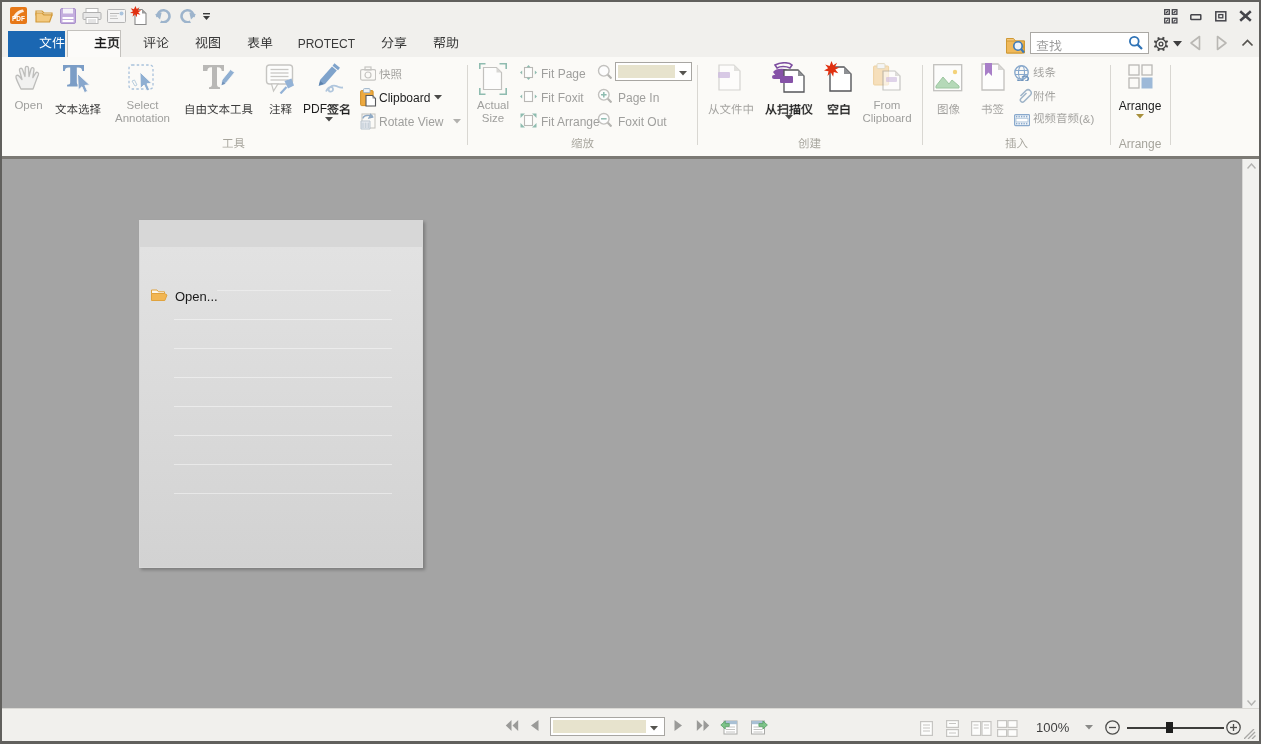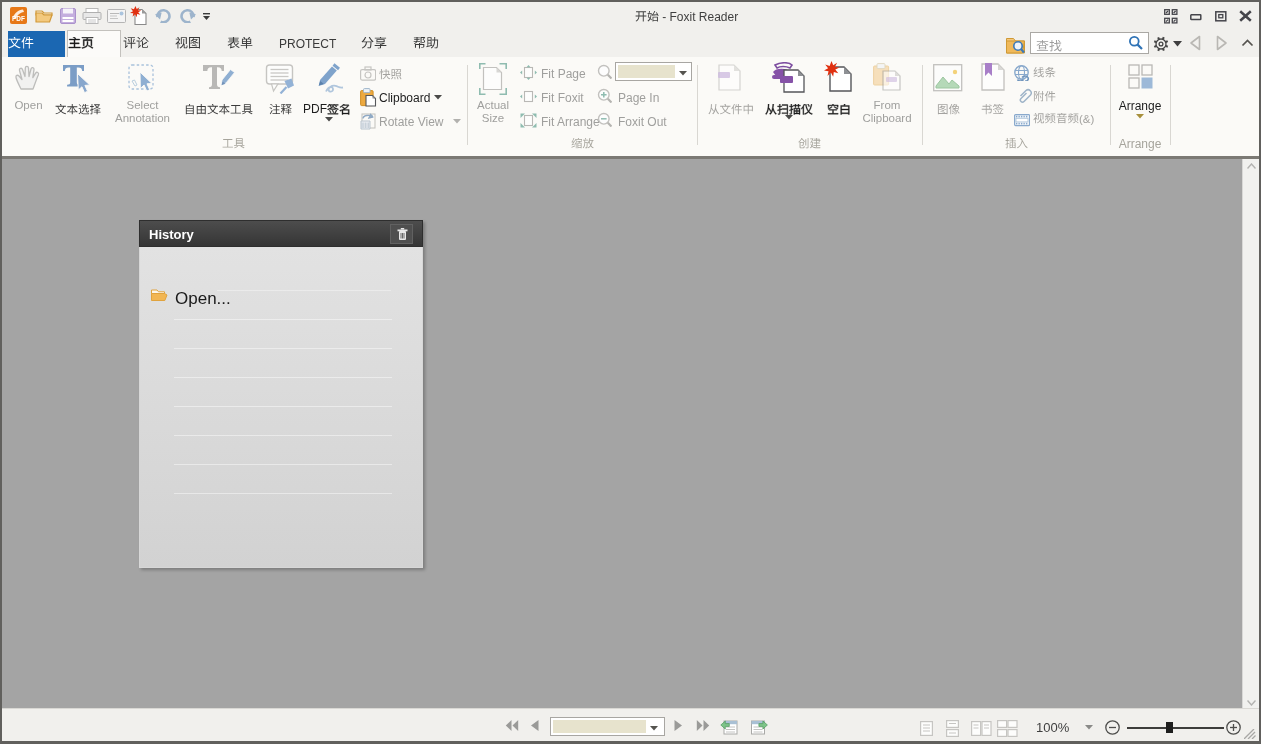--- a/index.html
+++ b/index.html
@@ -2,21 +2,21 @@
 <html><head><meta charset="utf-8"><style>
 *{margin:0;padding:0;box-sizing:border-box}
 html,body{width:1261px;height:744px;overflow:hidden}
 body{font-family:"Liberation Sans",sans-serif;position:relative;background:#f1f0ed}
 .abs{position:absolute}
 svg.zh{display:inline-block;vertical-align:-0.18em}
 #win{position:absolute;left:0;top:0;width:1261px;height:744px;background:#f1f0ed}.edge{position:absolute;background:#61605d;z-index:50}
 #titlebar{position:absolute;left:0;top:0;width:1261px;height:28px}
 #title{position:absolute;left:112px;right:0;top:10px;text-align:center;font-size:12px;color:#3f3f3f}
 #tabrow{position:absolute;left:0;top:28px;width:1261px;height:29px}
-.tab{position:absolute;top:3px;height:26px;line-height:26px;text-align:left;font-size:13px;color:#3a3a3a}
+.tab{position:absolute;top:3px;height:26px;line-height:26px;text-align:right;font-size:13px;color:#3a3a3a}
 #ribbon{position:absolute;left:0;top:57px;width:1261px;height:99px;background:#fbfaf7}
 .glabel{position:absolute;top:80px;width:100%;text-align:center;color:#a6a49c;font-size:12px}
 .vsep{position:absolute;top:8px;height:80px;width:1px;background:#d9d7d2}
 .itm{position:absolute;text-align:center}
 .lbl{font-size:11.5px;color:#9f9f9d;line-height:12.5px}
 .row{position:absolute;height:16px;font-size:11.5px;color:#9f9f9d;white-space:nowrap}
 #doc{position:absolute;left:0;top:156px;width:1261px;height:552px;background:#a4a4a4;border-top:3px solid #7b7974}
 #sbar{position:absolute;right:2px;top:0;width:17px;height:550px;background:#f1f1ef;border-left:1px solid #d8d8d6}
 #panel{position:absolute;left:139px;top:61px;width:284px;height:348px;background:#d7d7d7;box-shadow:2px 2px 3px rgba(0,0,0,0.25)}
 #phead{position:absolute;left:0;top:0;width:284px;height:27px;background:linear-gradient(#4d4d4d,#353535);border:1px solid #2e2e2e}
@@ -126,26 +126,20 @@
         <path d="M6.7 4.5 L0 6.5 5 11.5z" fill="#9db4cc"></path>
       </svg>
       <svg class="abs" style="left:179px;top:8px" width="17" height="15" viewBox="0 0 17 15">
         <path d="M14.5 9 a6 6 0 1 0 -3.2 4.6" fill="none" stroke="#9db4cc" stroke-width="2.6"></path>
         <path d="M10.3 4.5 L17 6.5 12 11.5z" fill="#9db4cc"></path>
       </svg>
       <svg class="abs" style="left:202px;top:13px" width="9" height="7" viewBox="0 0 9 7">
         <rect x="1" y="0" width="7" height="1.4" fill="#3a3a3a"></rect>
         <path d="M1 3 h7 l-3.5 4z" fill="#3a3a3a"></path>
       </svg>
-      <div id="title"><svg class="zh" width="24" height="12" viewBox="0 0 24.00 12">
-          <g transform="translate(0,9.60) scale(1.2000)" fill="#3f3f3f">
-            <use href="#z5f00" x="0"></use>
-            <use href="#z59cb" x="10"></use>
-          </g>
-        </svg><span> - Foxit Reader</span></div>
       <svg class="abs" style="left:1164px;top:9px" width="14" height="15" viewBox="0 0 14 15">
         <g stroke="#45454b" stroke-width="1.3" fill="none">
           <rect x="0.7" y="0.7" width="4.6" height="4.6"></rect>
           <path d="M2 4 L4 2"></path>
           <rect x="8.299999999999999" y="0.7" width="4.6" height="4.6"></rect>
           <path d="M9.6 4 L11.6 2"></path>
           <rect x="0.7" y="9.299999999999999" width="4.6" height="4.6"></rect>
           <path d="M2 12.6 L4 10.6"></path>
           <rect x="8.299999999999999" y="9.299999999999999" width="4.6" height="4.6"></rect>
           <path d="M9.6 12.6 L11.6 10.6"></path>
@@ -592,41 +586,26 @@
 <div id="doc">
       <div id="sbar">
         <svg class="abs" style="left:4px;top:4px" width="9" height="6" viewBox="0 0 9 6">
           <path d="M0.5 5.5 L4.5 1 L8.5 5.5" fill="none" stroke="#b3b3b1" stroke-width="1.4"></path>
         </svg>
         <svg class="abs" style="left:4px;top:541px" width="9" height="6" viewBox="0 0 9 6">
           <path d="M0.5 0.5 L4.5 5 L8.5 0.5" fill="none" stroke="#b3b3b1" stroke-width="1.4"></path>
         </svg>
       </div>
       <div id="panel">
-        <div id="phead">
-          <div style="position:absolute;left:9px;top:6px;font-size:13px;font-weight:bold;color:#fff">History</div>
-          <div style="position:absolute;right:9px;top:3px;width:23px;height:20px;background:#4f4f4f;border:1px solid #616161">
-            <svg class="abs" style="left:6px;top:3px" width="11" height="13" viewBox="0 0 11 13">
-              <rect x="2" y="3" width="7" height="9" rx="1" fill="#e8e8e8"></rect>
-              <rect x="0.5" y="1.5" width="10" height="1.8" fill="#e8e8e8"></rect>
-              <rect x="3.8" y="0" width="3.4" height="1.5" fill="#e8e8e8"></rect>
-              <g stroke="#6a6a6a" stroke-width="1">
-                <line x1="4" y1="5" x2="4" y2="10.5"></line>
-                <line x1="5.5" y1="5" x2="5.5" y2="10.5"></line>
-                <line x1="7" y1="5" x2="7" y2="10.5"></line>
-              </g>
-            </svg>
-          </div>
-        </div>
         <div id="pbody"></div>
         <svg class="abs" style="left:12px;top:68px" width="17" height="13" viewBox="0 0 17 13">
           <path d="M0.5 2 h5.5 l1.5 1.8 h6 v1.7 h-13z" fill="#fcf6ea" stroke="#e0a33e"></path>
           <path d="M0.5 12.5 v-7 h13 l2.5 1.5 -2.2 5.5z" fill="#f2b653" stroke="#e0a33e" stroke-linejoin="round"></path>
         </svg>
-        <div style="position:absolute;left:36px;top:69px;font-size:17px;color:#1a1a1a">Open...</div>
+        <div style="position:absolute;left:36px;top:69px;font-size:13px;color:#1a1a1a">Open...</div>
         <div class="pline" style="left:78px;top:70px;width:174px;opacity:.8"></div>
         <div class="pline" style="left:35px;top:99px;width:218px"></div>
         <div class="pline" style="left:35px;top:128px;width:218px"></div>
         <div class="pline" style="left:35px;top:157px;width:218px"></div>
         <div class="pline" style="left:35px;top:186px;width:218px"></div>
         <div class="pline" style="left:35px;top:215px;width:218px"></div>
         <div class="pline" style="left:35px;top:244px;width:218px"></div>
         <div class="pline" style="left:35px;top:273px;width:218px"></div>
       </div>
     </div>

